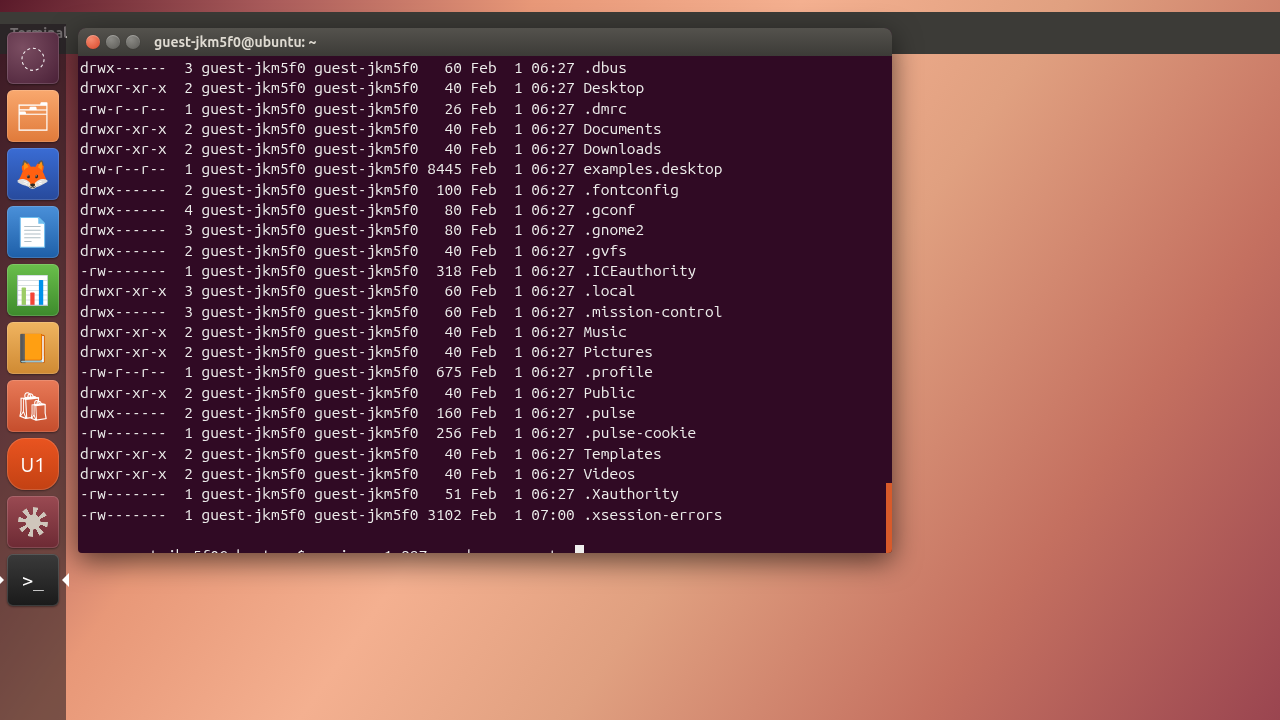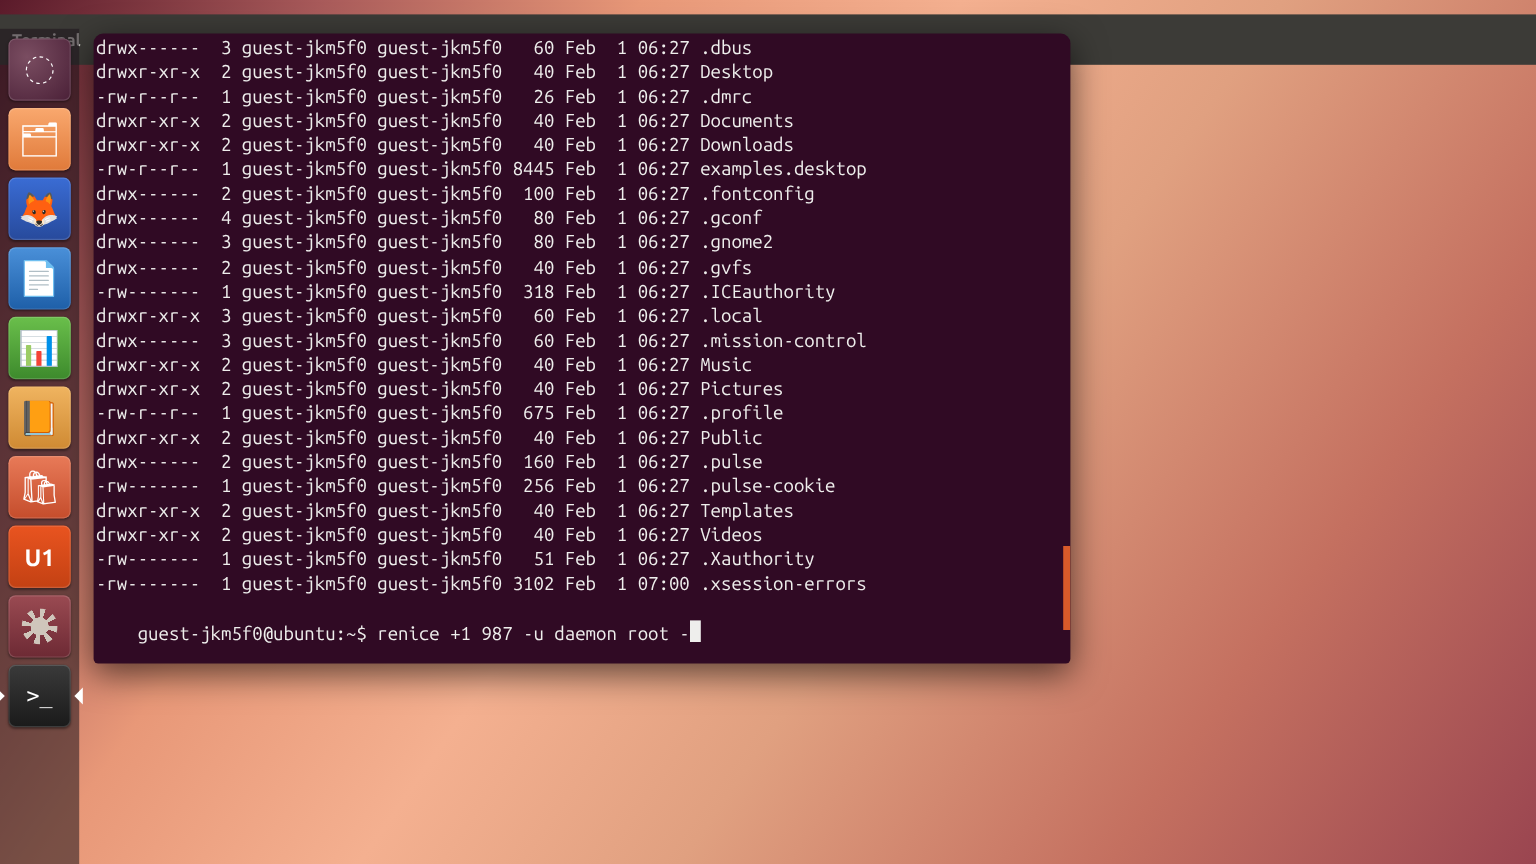--- a/index.html
+++ b/index.html
@@ -157,28 +157,34 @@
 </div>
 
 <div class="launcher" id="launcher">
     <div class="launcher-item dash">◌</div>
     <div class="launcher-item files">🗂</div>
     <div class="launcher-item firefox">🦊</div>
     <div class="launcher-item writer">📄</div>
     <div class="launcher-item calc">📊</div>
     <div class="launcher-item impress">📙</div>
     <div class="launcher-item software">🛍</div>
-    <div class="launcher-item ubuntu1" style="font-weight: bold; font-size: 20px;">U1</div>
+    <div class="launcher-item ubuntu1" style="font-weight: normal; font-size: 20px; border-radius: 18px;">U1</div>
     <div class="launcher-item settings">
       <div class="gear-icon"></div>
     </div>
     <div class="launcher-item term active running" style="font-family: monospace; font-size: 18px;">&gt;_</div>
   </div>
 
 <div class="terminal-window">
+  <div class="titlebar">
+    <div class="win-btn win-close"></div>
+    <div class="win-btn win-min"></div>
+    <div class="win-btn win-max"></div>
+    <div class="wtitle">guest-jkm5f0@ubuntu: ~</div>
+  </div>
   <div class="term-body" id="term-body"><span>drwx------  3 guest-jkm5f0 guest-jkm5f0   60 Feb  1 06:27 .dbus
 drwxr-xr-x  2 guest-jkm5f0 guest-jkm5f0   40 Feb  1 06:27 Desktop
 -rw-r--r--  1 guest-jkm5f0 guest-jkm5f0   26 Feb  1 06:27 .dmrc
 drwxr-xr-x  2 guest-jkm5f0 guest-jkm5f0   40 Feb  1 06:27 Documents
 drwxr-xr-x  2 guest-jkm5f0 guest-jkm5f0   40 Feb  1 06:27 Downloads
 -rw-r--r--  1 guest-jkm5f0 guest-jkm5f0 8445 Feb  1 06:27 examples.desktop
 drwx------  2 guest-jkm5f0 guest-jkm5f0  100 Feb  1 06:27 .fontconfig
 drwx------  4 guest-jkm5f0 guest-jkm5f0   80 Feb  1 06:27 .gconf
 drwx------  3 guest-jkm5f0 guest-jkm5f0   80 Feb  1 06:27 .gnome2
 drwx------  2 guest-jkm5f0 guest-jkm5f0   40 Feb  1 06:27 .gvfs

